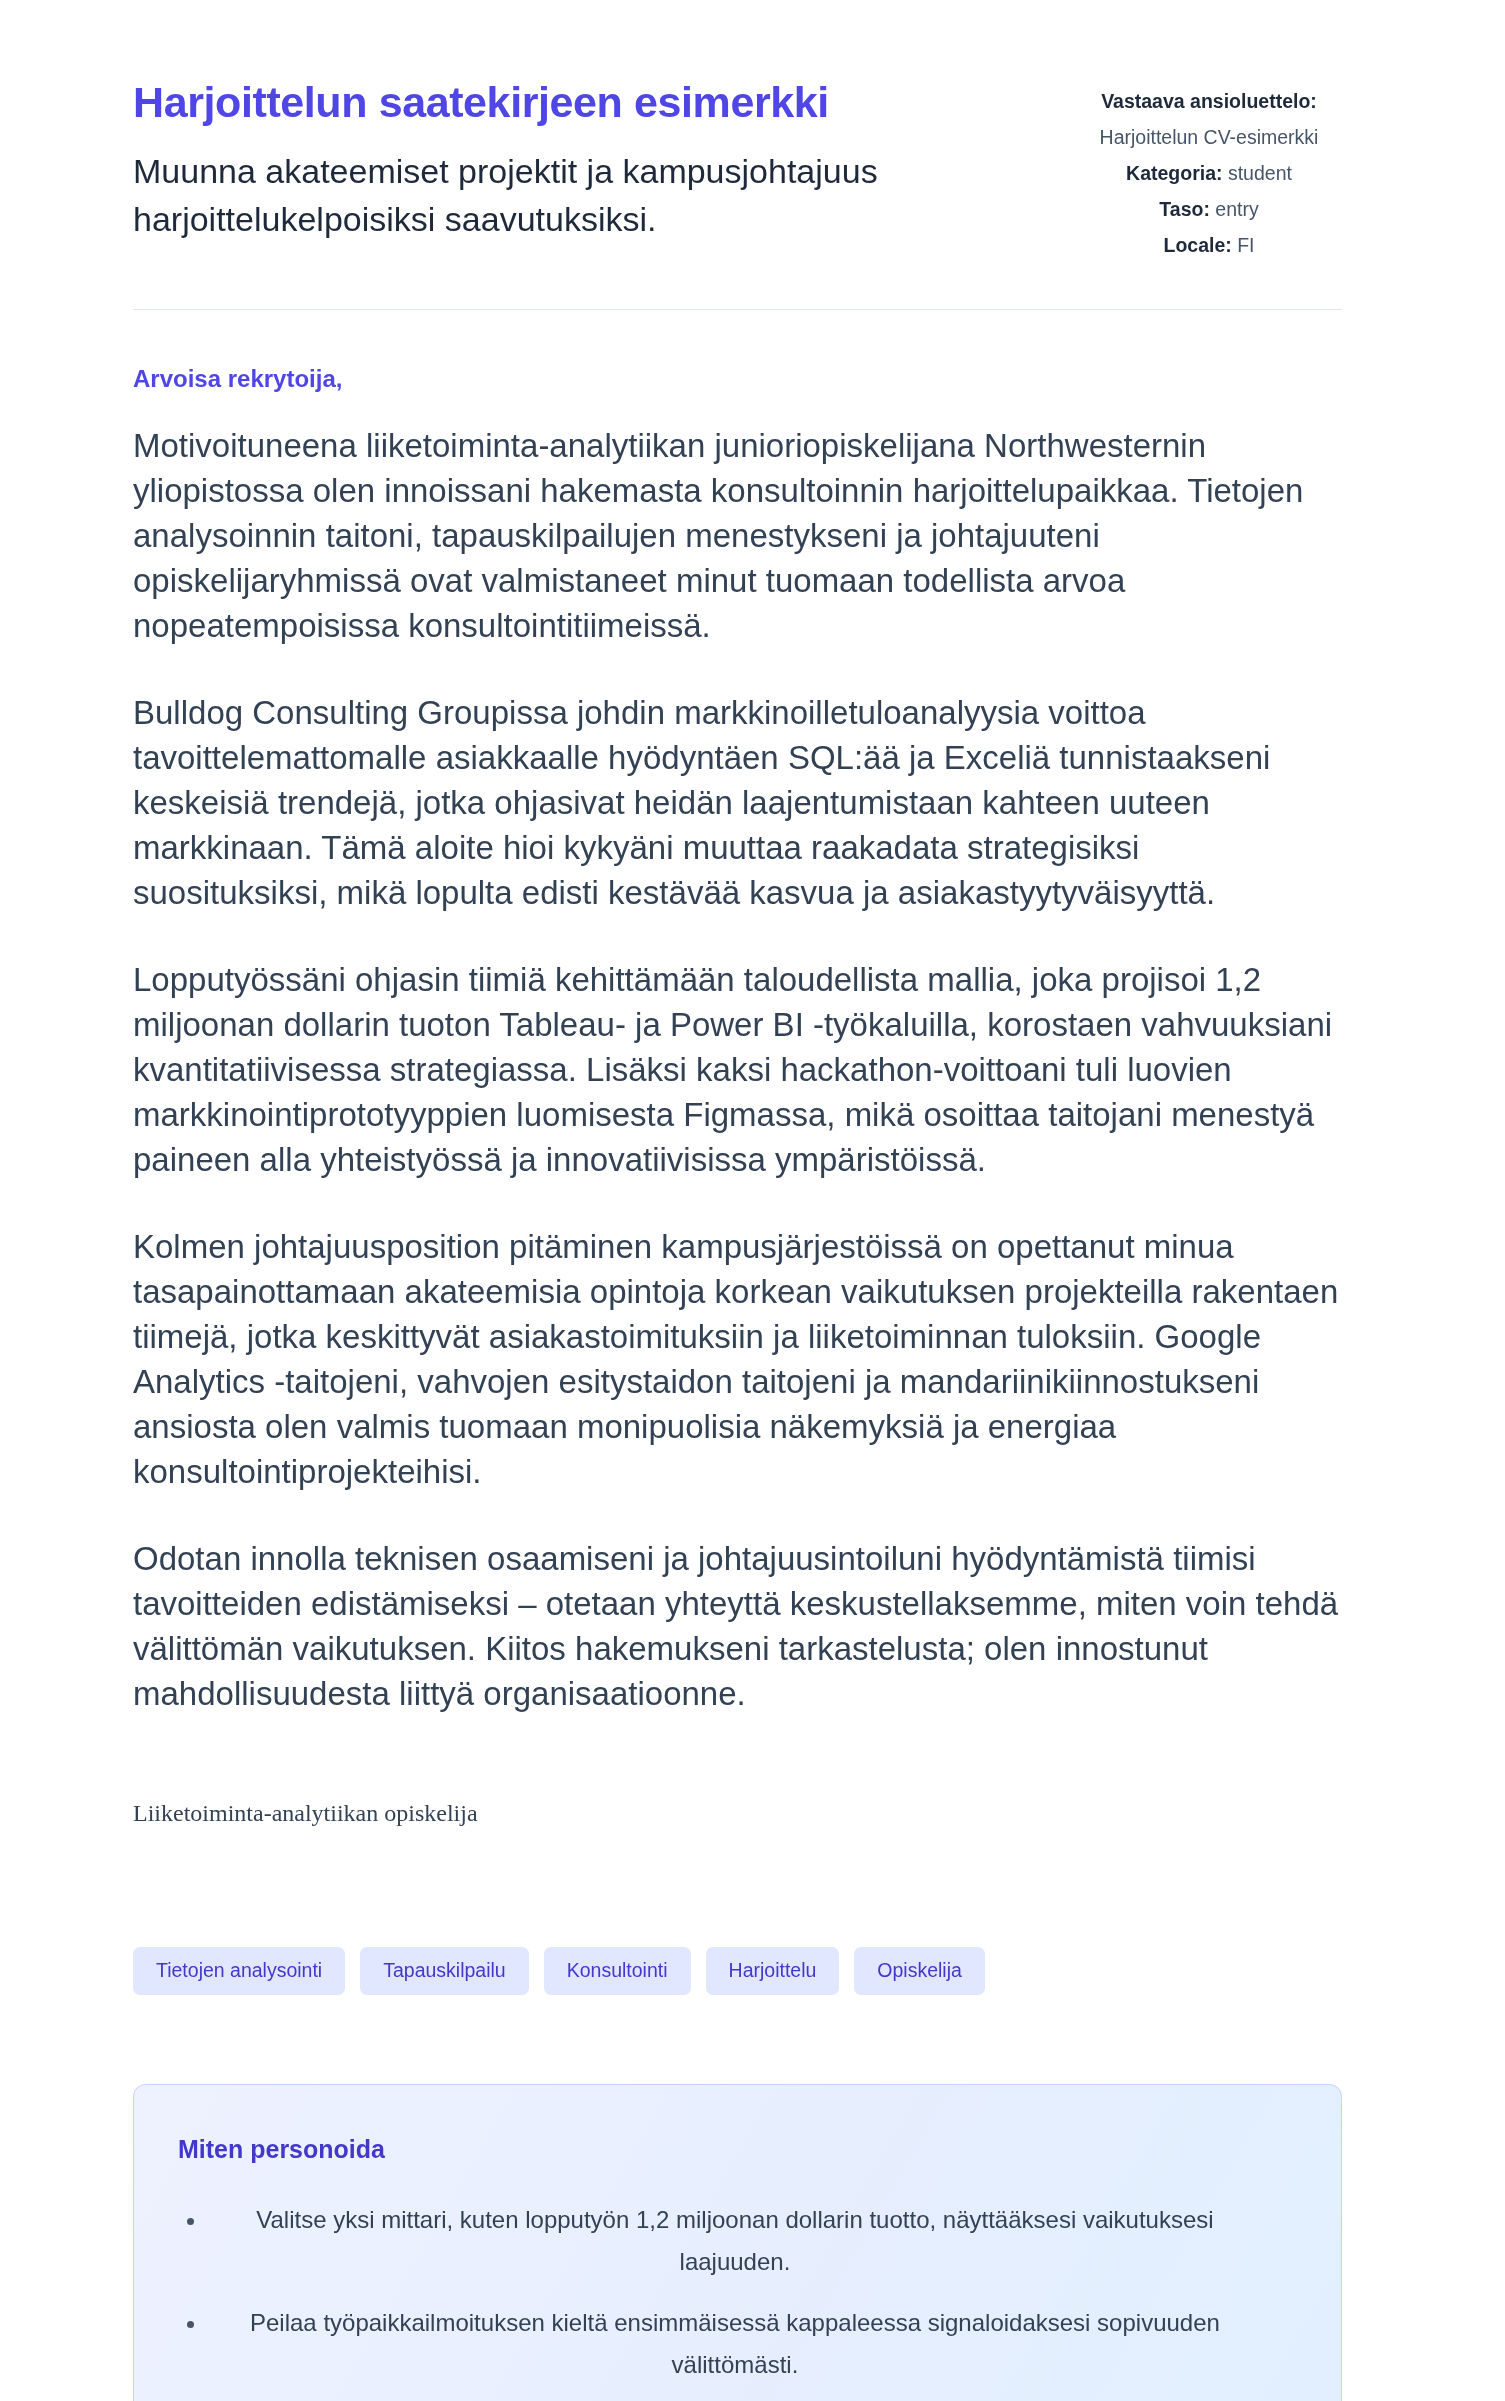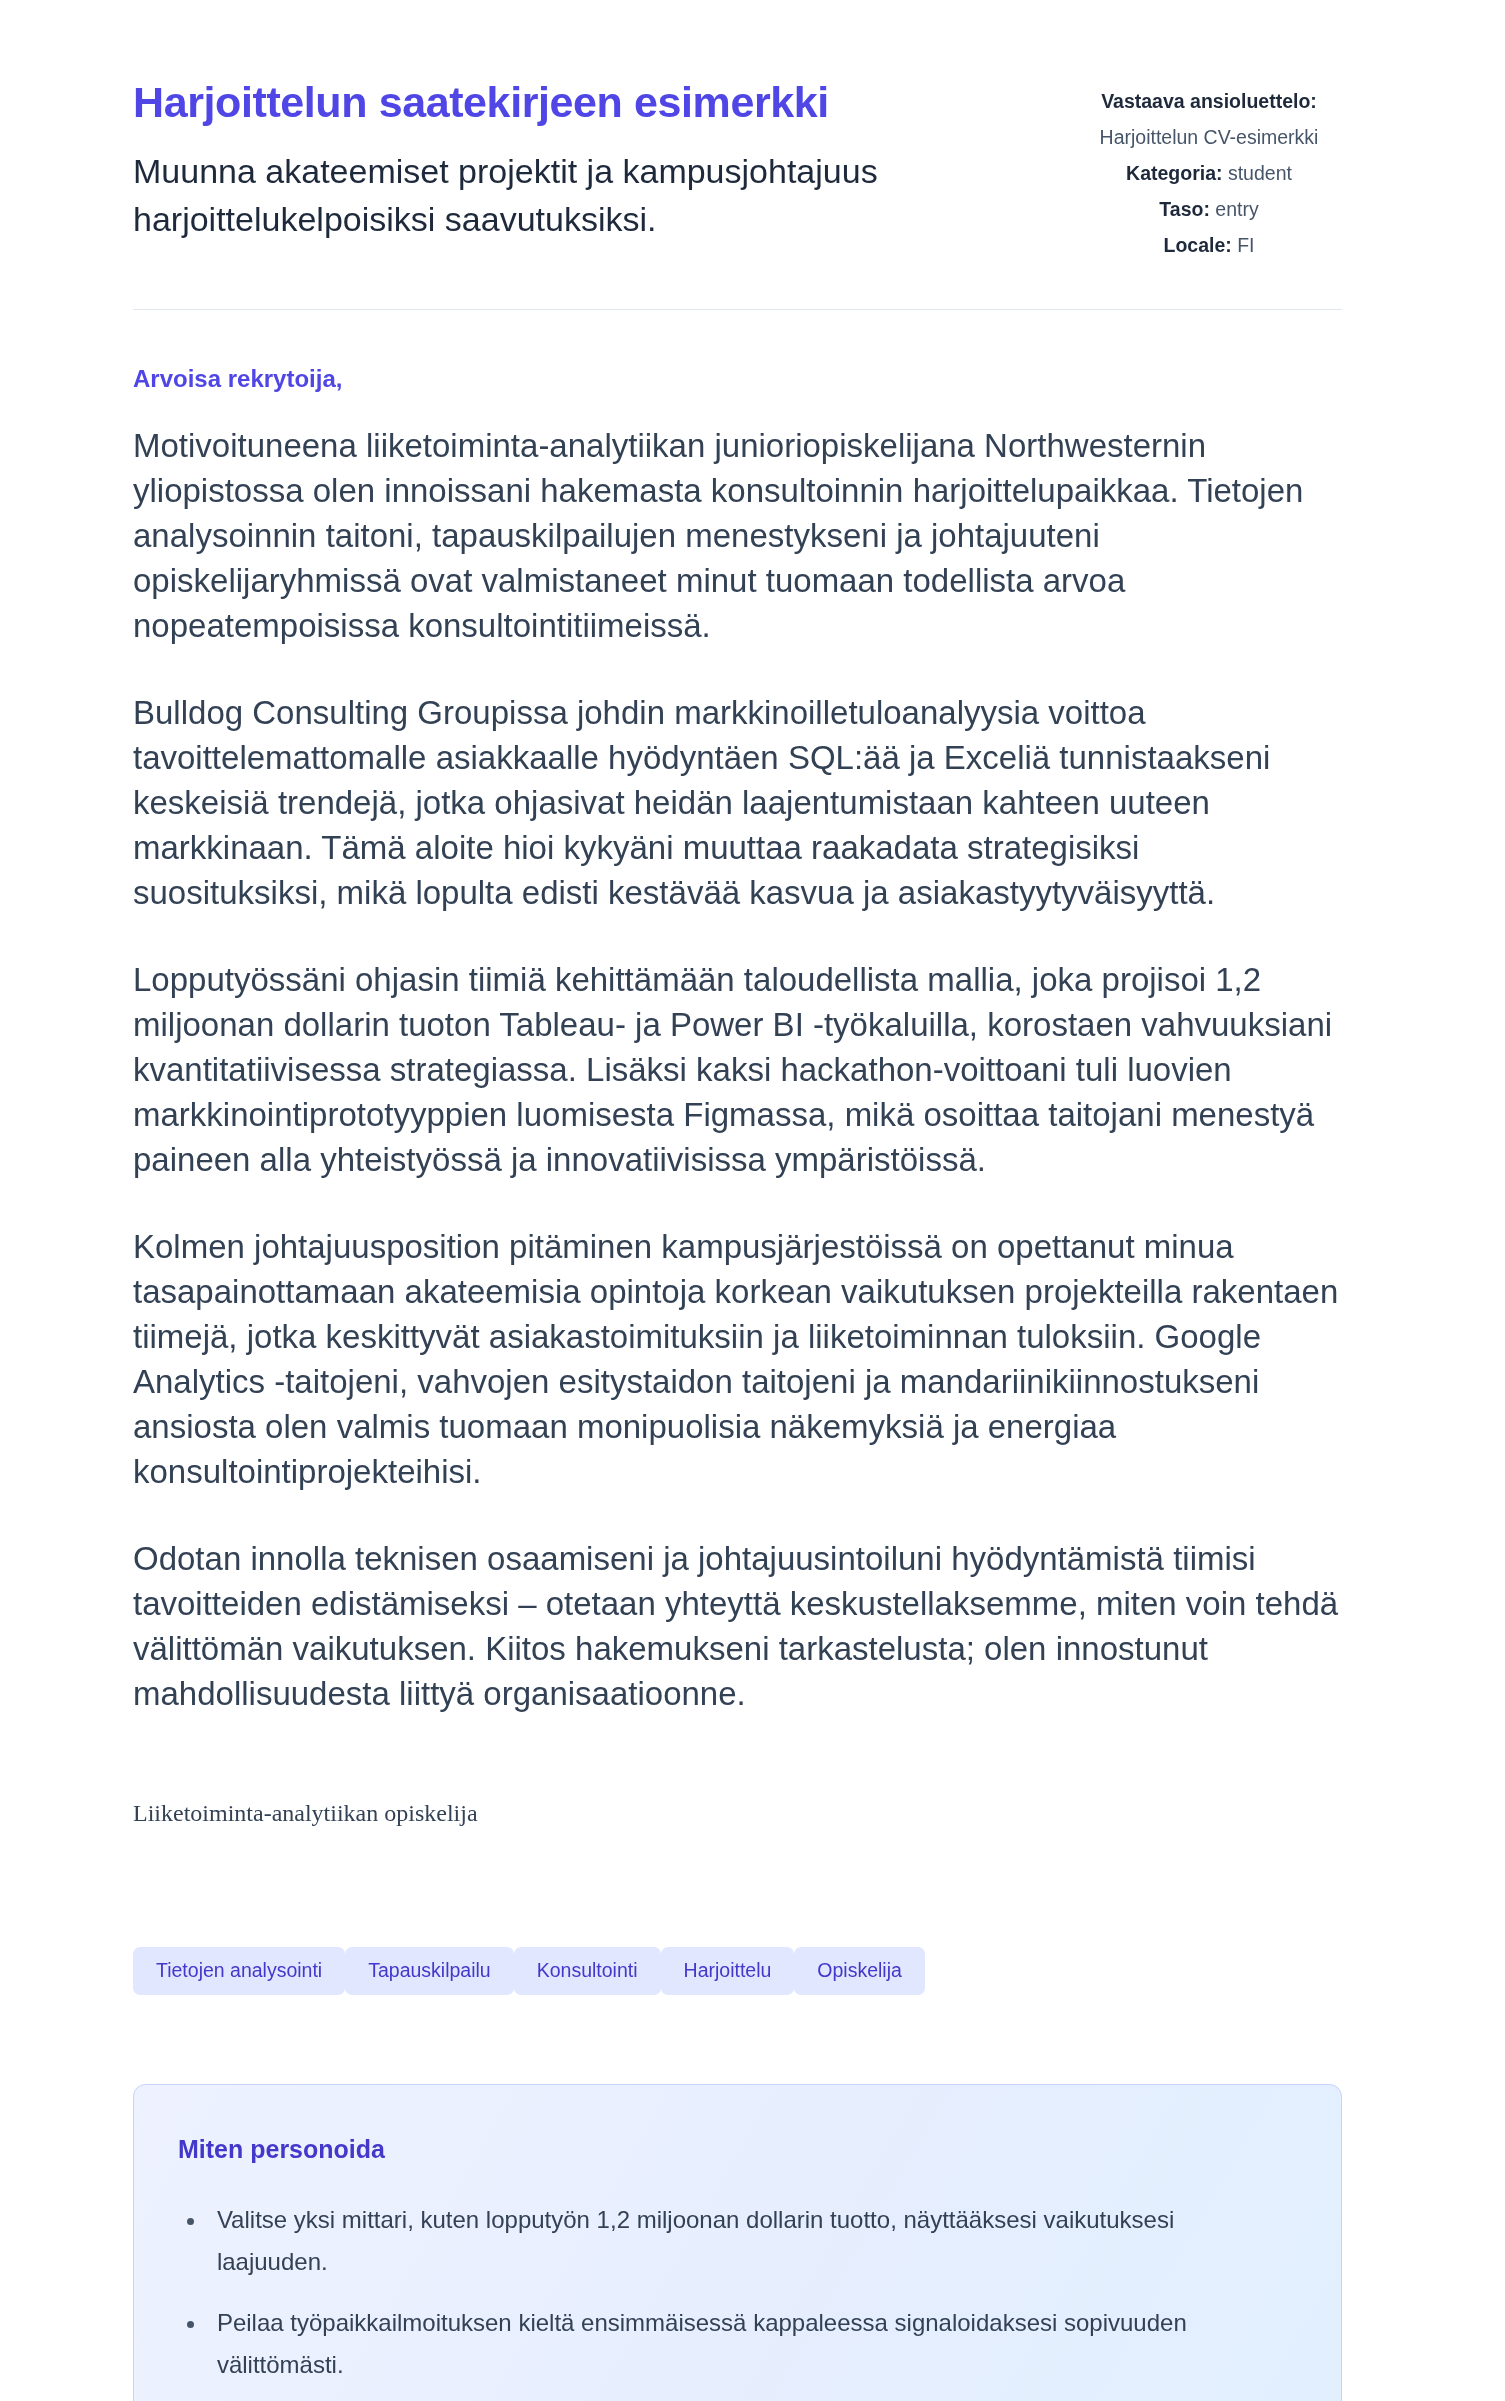--- a/index.html
+++ b/index.html
@@ -84,20 +84,21 @@
     color: #334155;
     margin: 0;
     font-family: Liberation Serif, serif;
   }
 
   
   .tag-list {
     margin-top: 120px;
     display: flex;
     flex-wrap: wrap;
+    gap: 15px;
   }
   .tag-pill {
     display: inline-block;
     background: #e0e7ff;
     color: #4338ca;
     font-size: 19.5px;
     line-height: 1;
     padding: 14px 23px;
     border-radius: 7px;
     cursor: pointer;
@@ -122,20 +123,21 @@
     margin: 0;
     padding-left: 30px;
   }
   .tips-list li {
     font-size: 24px;
     line-height: 42px;
     color: #334155;
     padding-left: 8.9px;
     margin-bottom: 19.5px;
     max-width: 1045px;
+    text-align: center;
   }
   .tips-list li::marker { color: #475569; }
   .tips-list li:last-child { margin-bottom: 0; margin-top: 24px; }
 </style>
 </head>
 <body>
 
 <div class="page">
 
   <div class="header">

